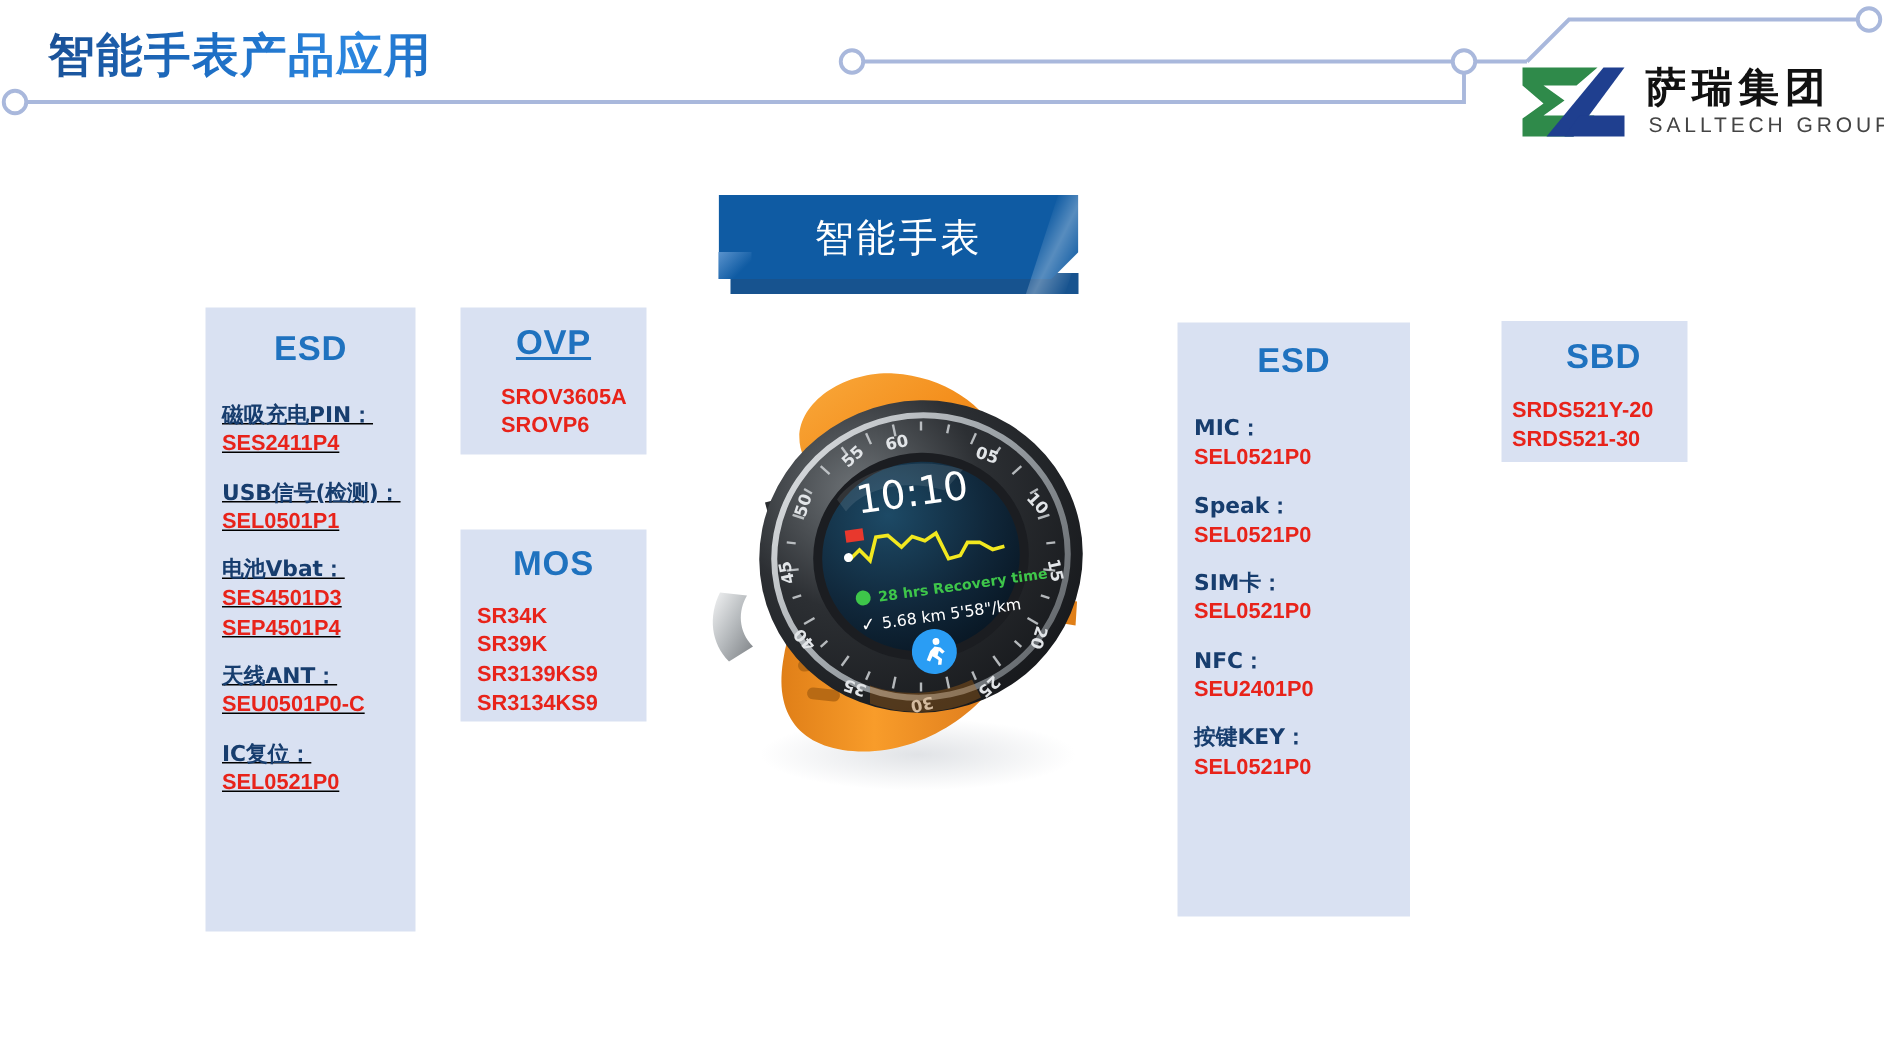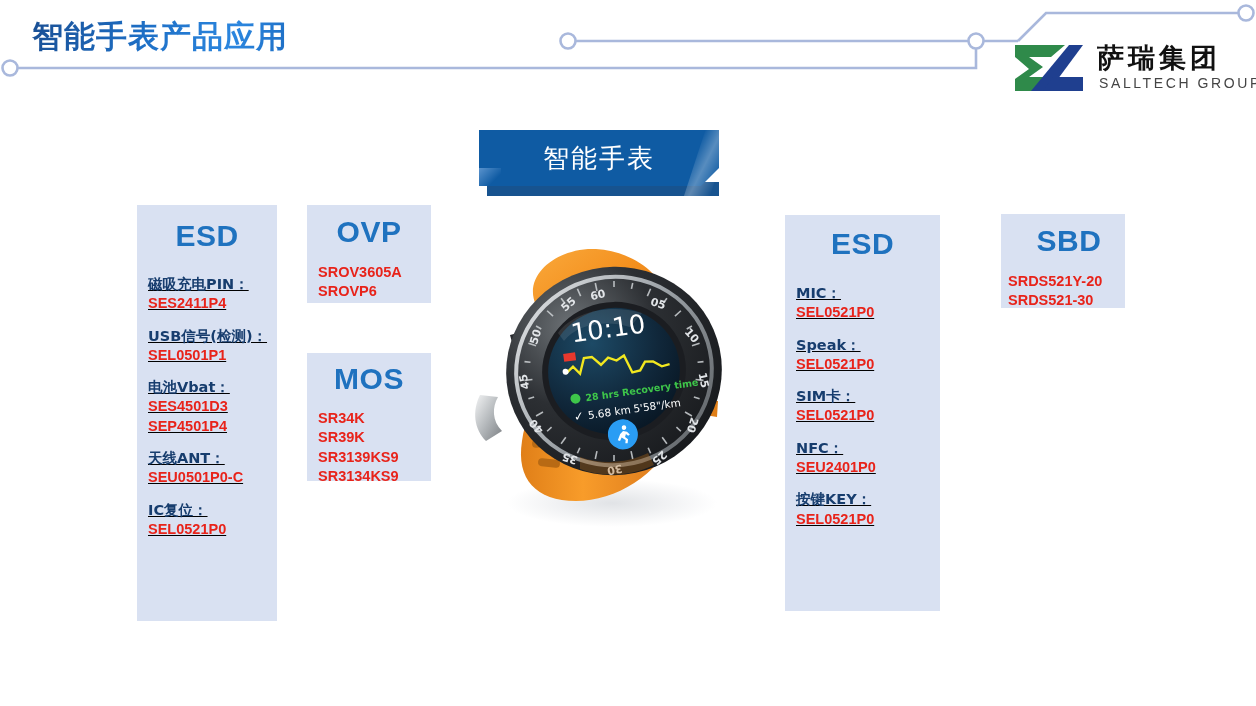--- a/index.html
+++ b/index.html
@@ -60,42 +60,42 @@
     position: absolute; left: 0; top: 0; width: 240px; height: 56px;
     display: flex; align-items: center; justify-content: center;
     color: #ffffff; font-size: 26px; letter-spacing: 2px;
     font-family: "DejaVu Sans", "Liberation Sans", sans-serif;
   }
 
   
   .panel { position: absolute; background: #d9e1f2; }
   .panel-title {
     text-align: center; color: #1f72bf; font-weight: bold;
-    font-size: 30px; letter-spacing: .5px;
+    font-size: 23px; letter-spacing: .5px;
   }
   .panel-body { font-size: 14.5px; line-height: 1.33; }
   .grp { margin-bottom: 13px; }
   .lbl { color: #173d6e; font-weight: bold; font-family: "DejaVu Sans","Liberation Sans",sans-serif; }
   .val { color: #e8231a; font-weight: bold; }
 
   #panel-esd-left  { left: 137px; top: 205px; width: 140px; height: 416px; }
   #panel-esd-left  .panel-title { margin-top: 14px; }
   #panel-esd-left  .panel-body  { margin: 22px 0 0 11px; text-decoration: underline; }
 
   #panel-ovp { left: 307px; top: 205px; width: 124px; height: 98px; }
-  #panel-ovp .panel-title { margin-top: 10px; }
-  #panel-ovp .panel-body  { margin: 14px 0 0 11px; }
+  #panel-ovp .panel-title { margin-top: 10px; text-decoration: underline; }
+  #panel-ovp .panel-body  { margin: 14px 0 0 27px; }
 
   #panel-mos { left: 307px; top: 330px; width: 124px; height: 128px; margin-top: 23px; }
   #panel-mos .panel-title { margin-top: 9px; }
   #panel-mos .panel-body  { margin: 13px 0 0 11px; }
 
   #panel-esd-right { left: 785px; top: 215px; width: 155px; height: 396px; }
   #panel-esd-right .panel-title { margin-top: 12px; }
-  #panel-esd-right .panel-body  { margin: 23px 0 0 11px; text-decoration: underline; }
+  #panel-esd-right .panel-body  { margin: 23px 0 0 11px; }
 
   #panel-sbd { left: 1001px; top: 214px; width: 124px; height: 94px; }
   #panel-sbd .panel-title { margin-top: 10px; margin-left: 12px; }
   #panel-sbd .panel-body  { margin: 14px 0 0 7px; }
 
   
   .watch { position: absolute; left: 462px; top: 235px; width: 290px; height: 300px; }
 </style>
 </head>
 <body>

